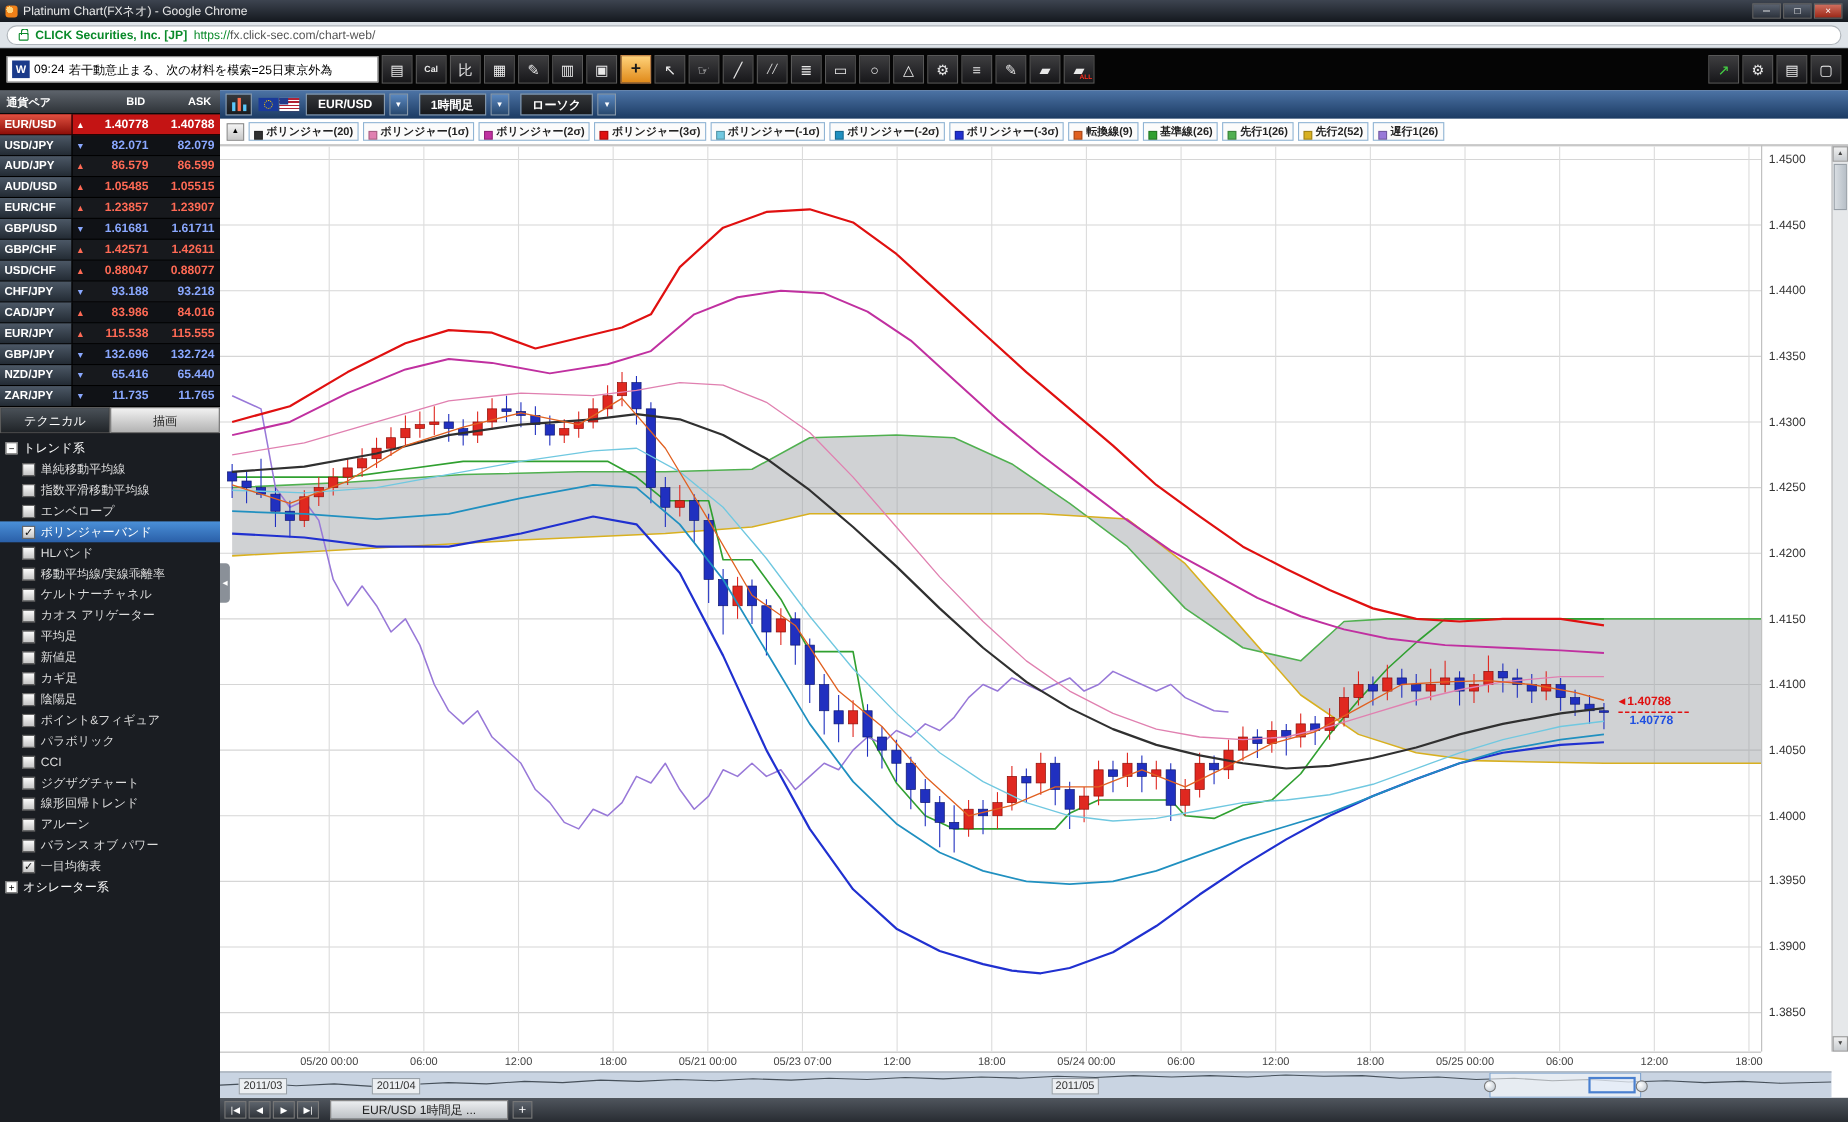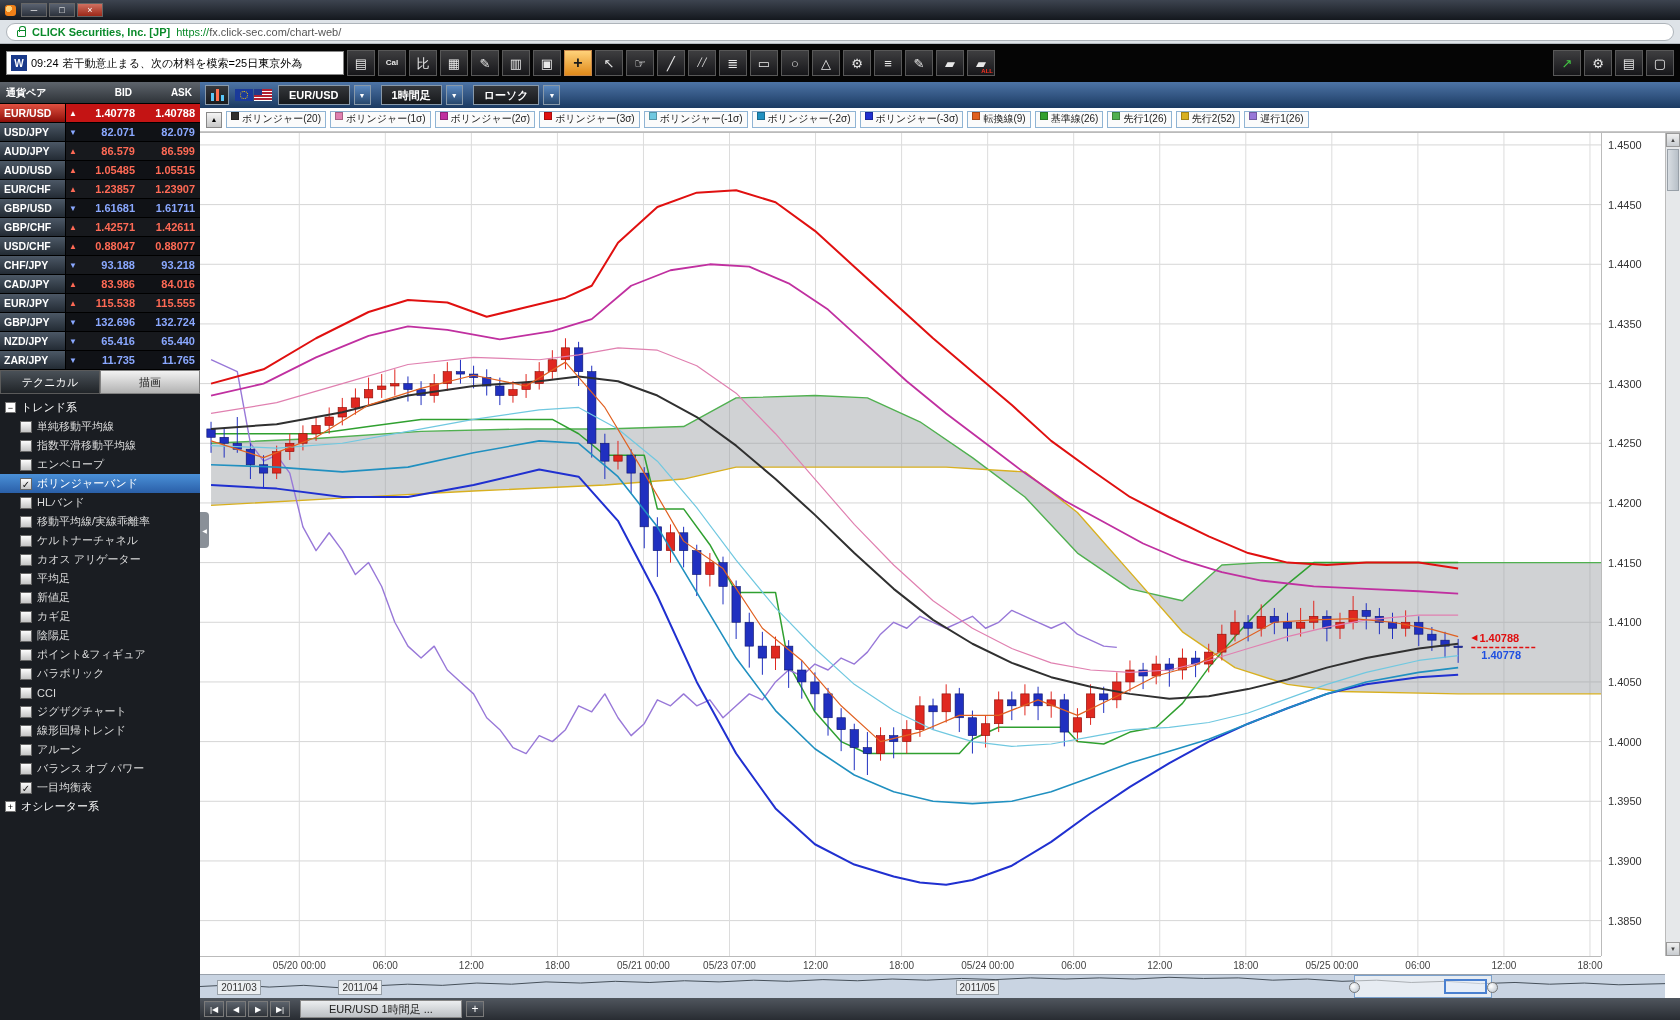--- a/index.html
+++ b/index.html
@@ -98,22 +98,22 @@
     background:repeating-linear-gradient(180deg,#b22234 0 1.5px,#fff 1.5px 3px); }
   .flag-us::after { content:""; position:absolute; top:0; left:0; width:8px; height:6px; background:#223a8a; }
   .cb-btn { height:20px; background:linear-gradient(#34373b,#17191c); border:1px solid #8899aa; color:#fff;
     font-size:11px; font-weight:bold; display:flex; align-items:center; padding:0 10px; }
   .cb-drop { width:17px; height:20px; background:linear-gradient(#5a88c0,#28486e); border:1px solid #8899aa;
     color:#fff; font-size:7px; display:flex; align-items:center; justify-content:center; margin-right:6px; }
   .legendbar { height:24px; background:#fff; border-bottom:1px solid #c8c8c8; display:flex; align-items:center;
     gap:4px; padding:0 6px; flex:none; overflow:hidden; }
   .legend-collapse { width:16px; height:16px; border:1px solid #888; background:linear-gradient(#f4f4f4,#c8c8c8);
     font-size:7px; display:flex; align-items:center; justify-content:center; flex:none; }
-  .chip { height:17px; border:1px solid #90b4d4; background:#fbfbfb; display:flex; align-items:flex-start; gap:3px;
-    font-size:10px; padding:0 4px; color:#222; white-space:nowrap; flex:none; }
+  .chip { height:17px; border:1px solid #90b4d4; background:#fbfbfb; display:flex; align-items:flex-end; gap:3px;
+    font-size:10px; padding:0 4px; color:#222; white-space:nowrap; flex:none;font-weight:bold; }
   .chip-sq { width:8px; height:8px; border:1px solid rgba(0,0,0,.25); flex:none; }
 
   .plotrow { flex:1; display:flex; min-height:0; }
   .plotarea { flex:1; position:relative; border-top:1px solid #bbb; background:#fff; min-width:0; }
   #plot-svg { position:absolute; inset:0; width:100%; height:100%; }
   .marker { position:absolute; font-size:11px; font-weight:bold; display:flex; gap:2px; align-items:center;
     white-space:nowrap; }
   .marker .m-arrow { font-size:8px; }
   .marker.ask { color:#e01010; }
   .marker.bid { color:#2050e0; }
@@ -147,20 +147,21 @@
   .bb-tab { height:18px; background:linear-gradient(#eceef0,#bcc0c4); border:1px solid #888; color:#222;
     font-size:11px; display:flex; align-items:center; padding:0 28px; }
   .bb-add { width:18px; height:16px; background:linear-gradient(#5c636c,#30343a); border:1px solid #7a7a7a;
     color:#fff; font-size:12px; display:flex; align-items:center; justify-content:center; margin-left:2px; }
 </style>
 </head>
 <body>
 
 <div class="titlebar">
   <span class="favicon"></span>
+  <span class="wtitle">Platinum Chart(FXネオ) - Google Chrome</span>
   <div class="winbtns">
     <span class="winbtn">─</span>
     <span class="winbtn">□</span>
     <span class="winbtn close">×</span>
   </div>
 </div>
 
 <div class="urlbar">
   <div class="omnibox">
     <span class="lock"></span>

